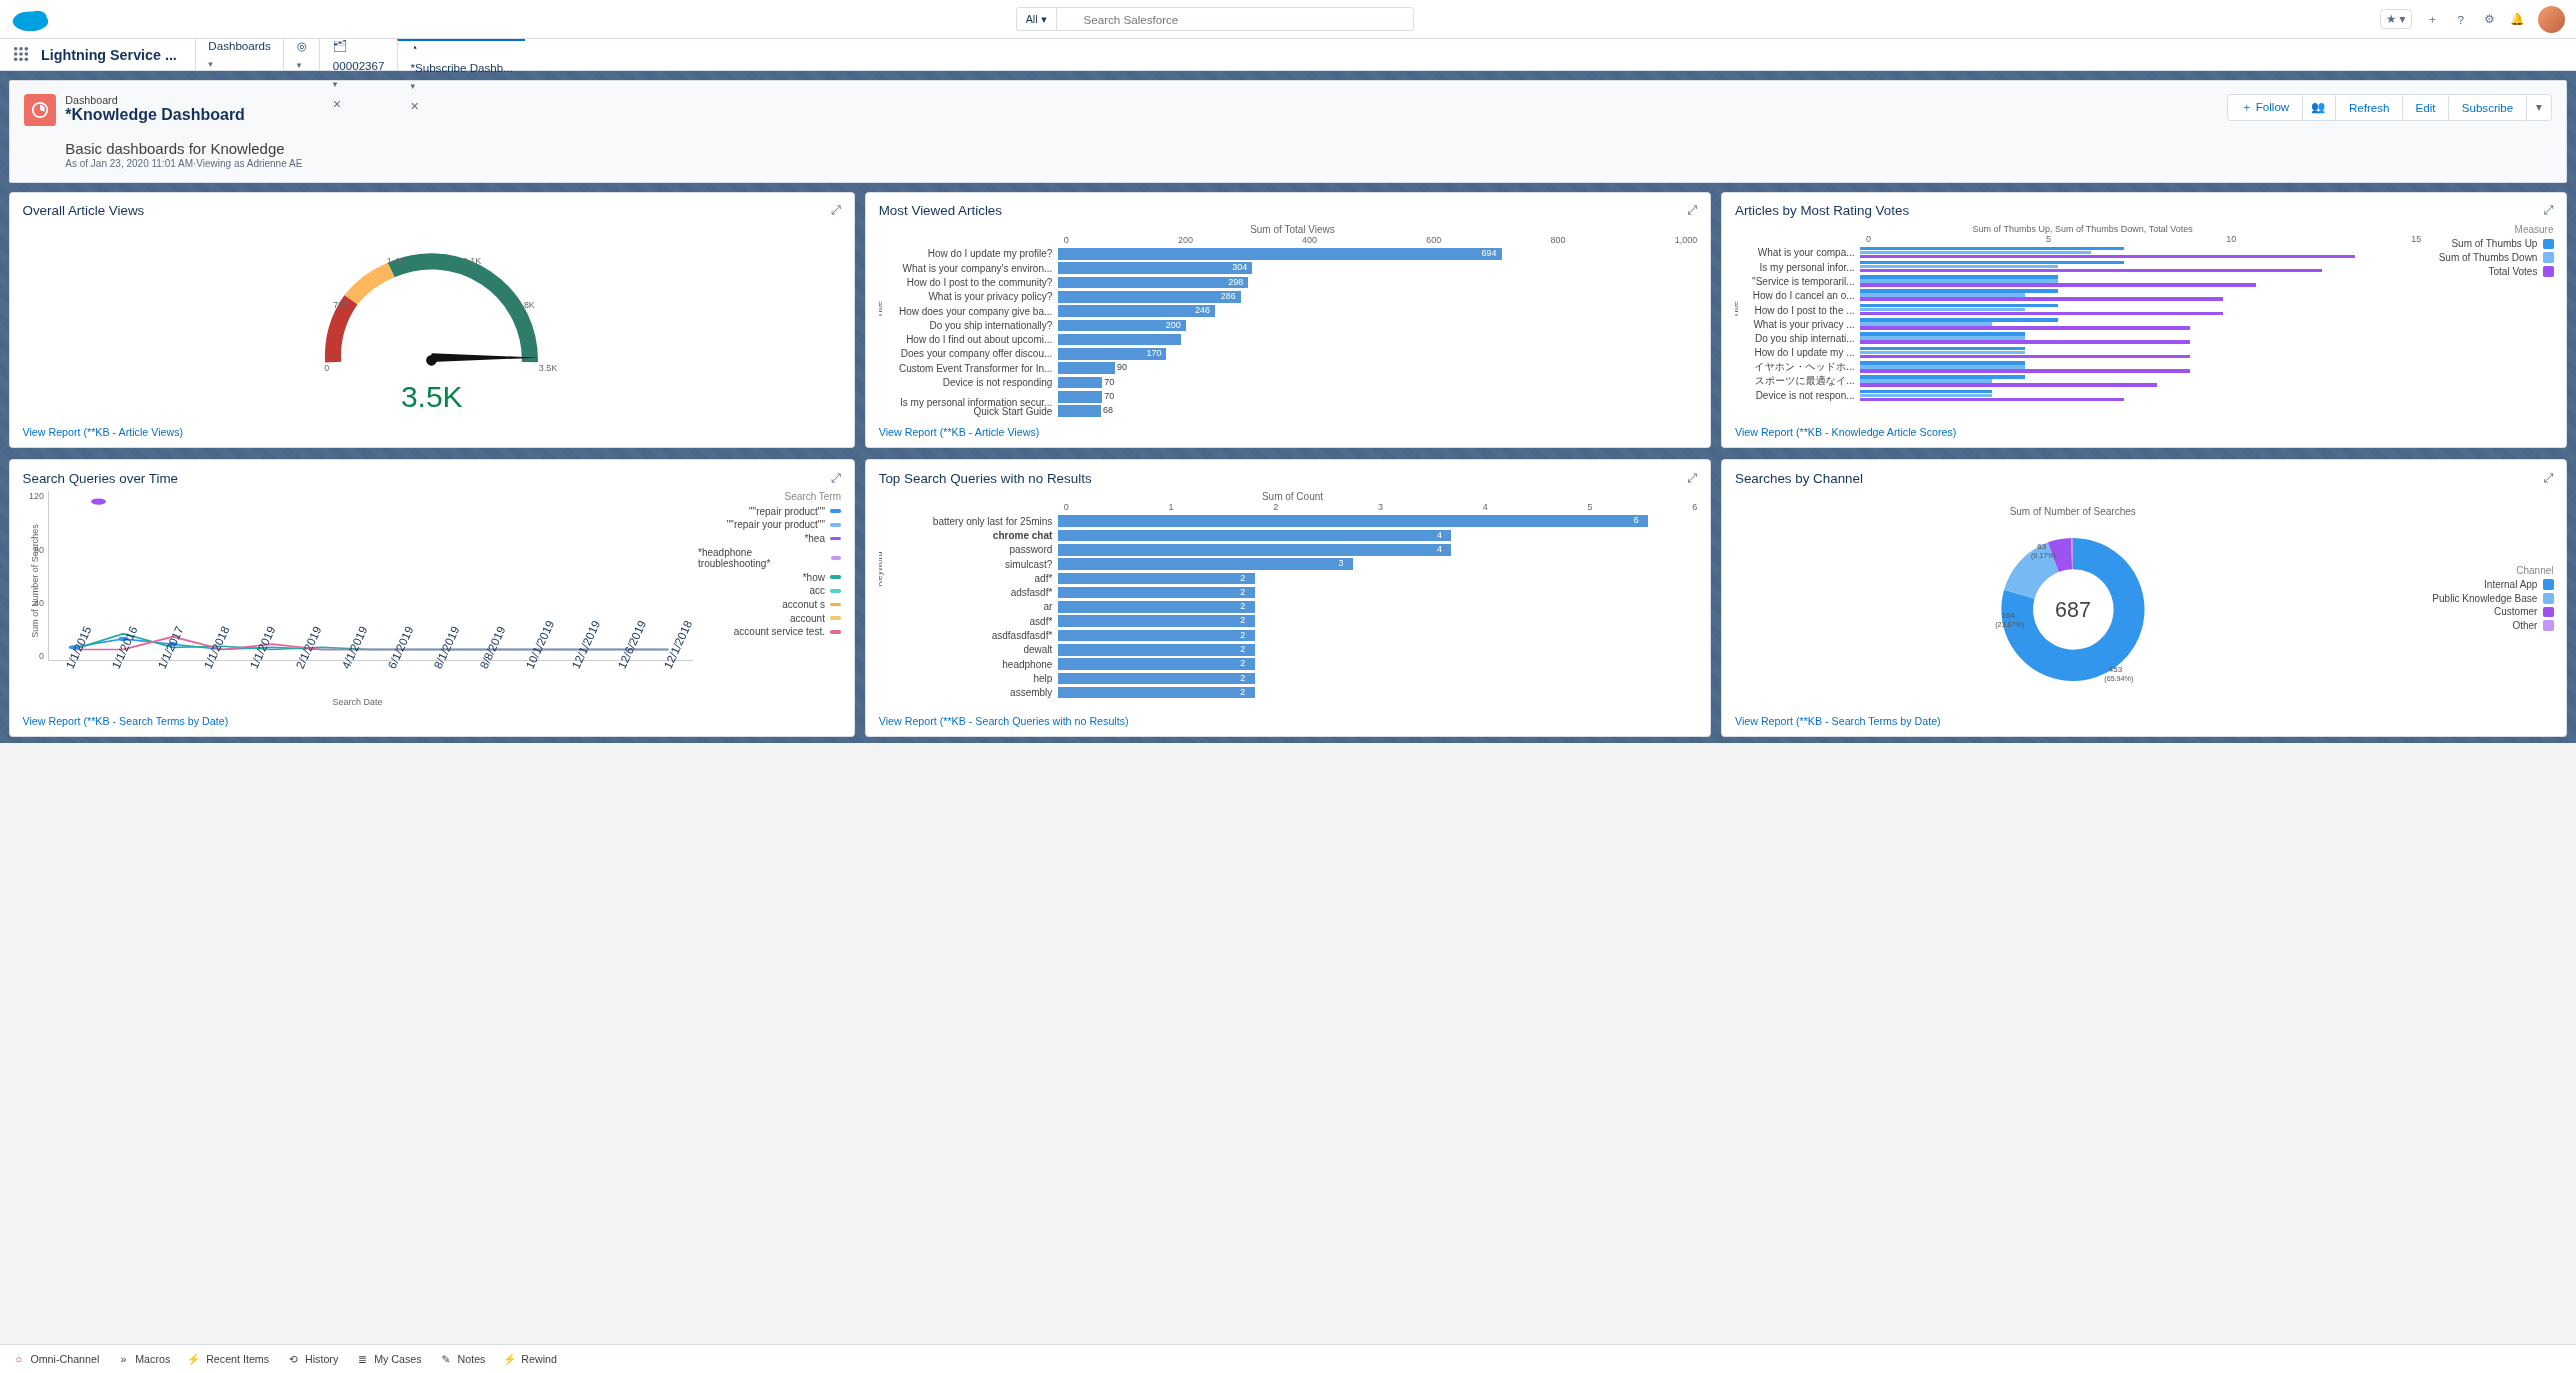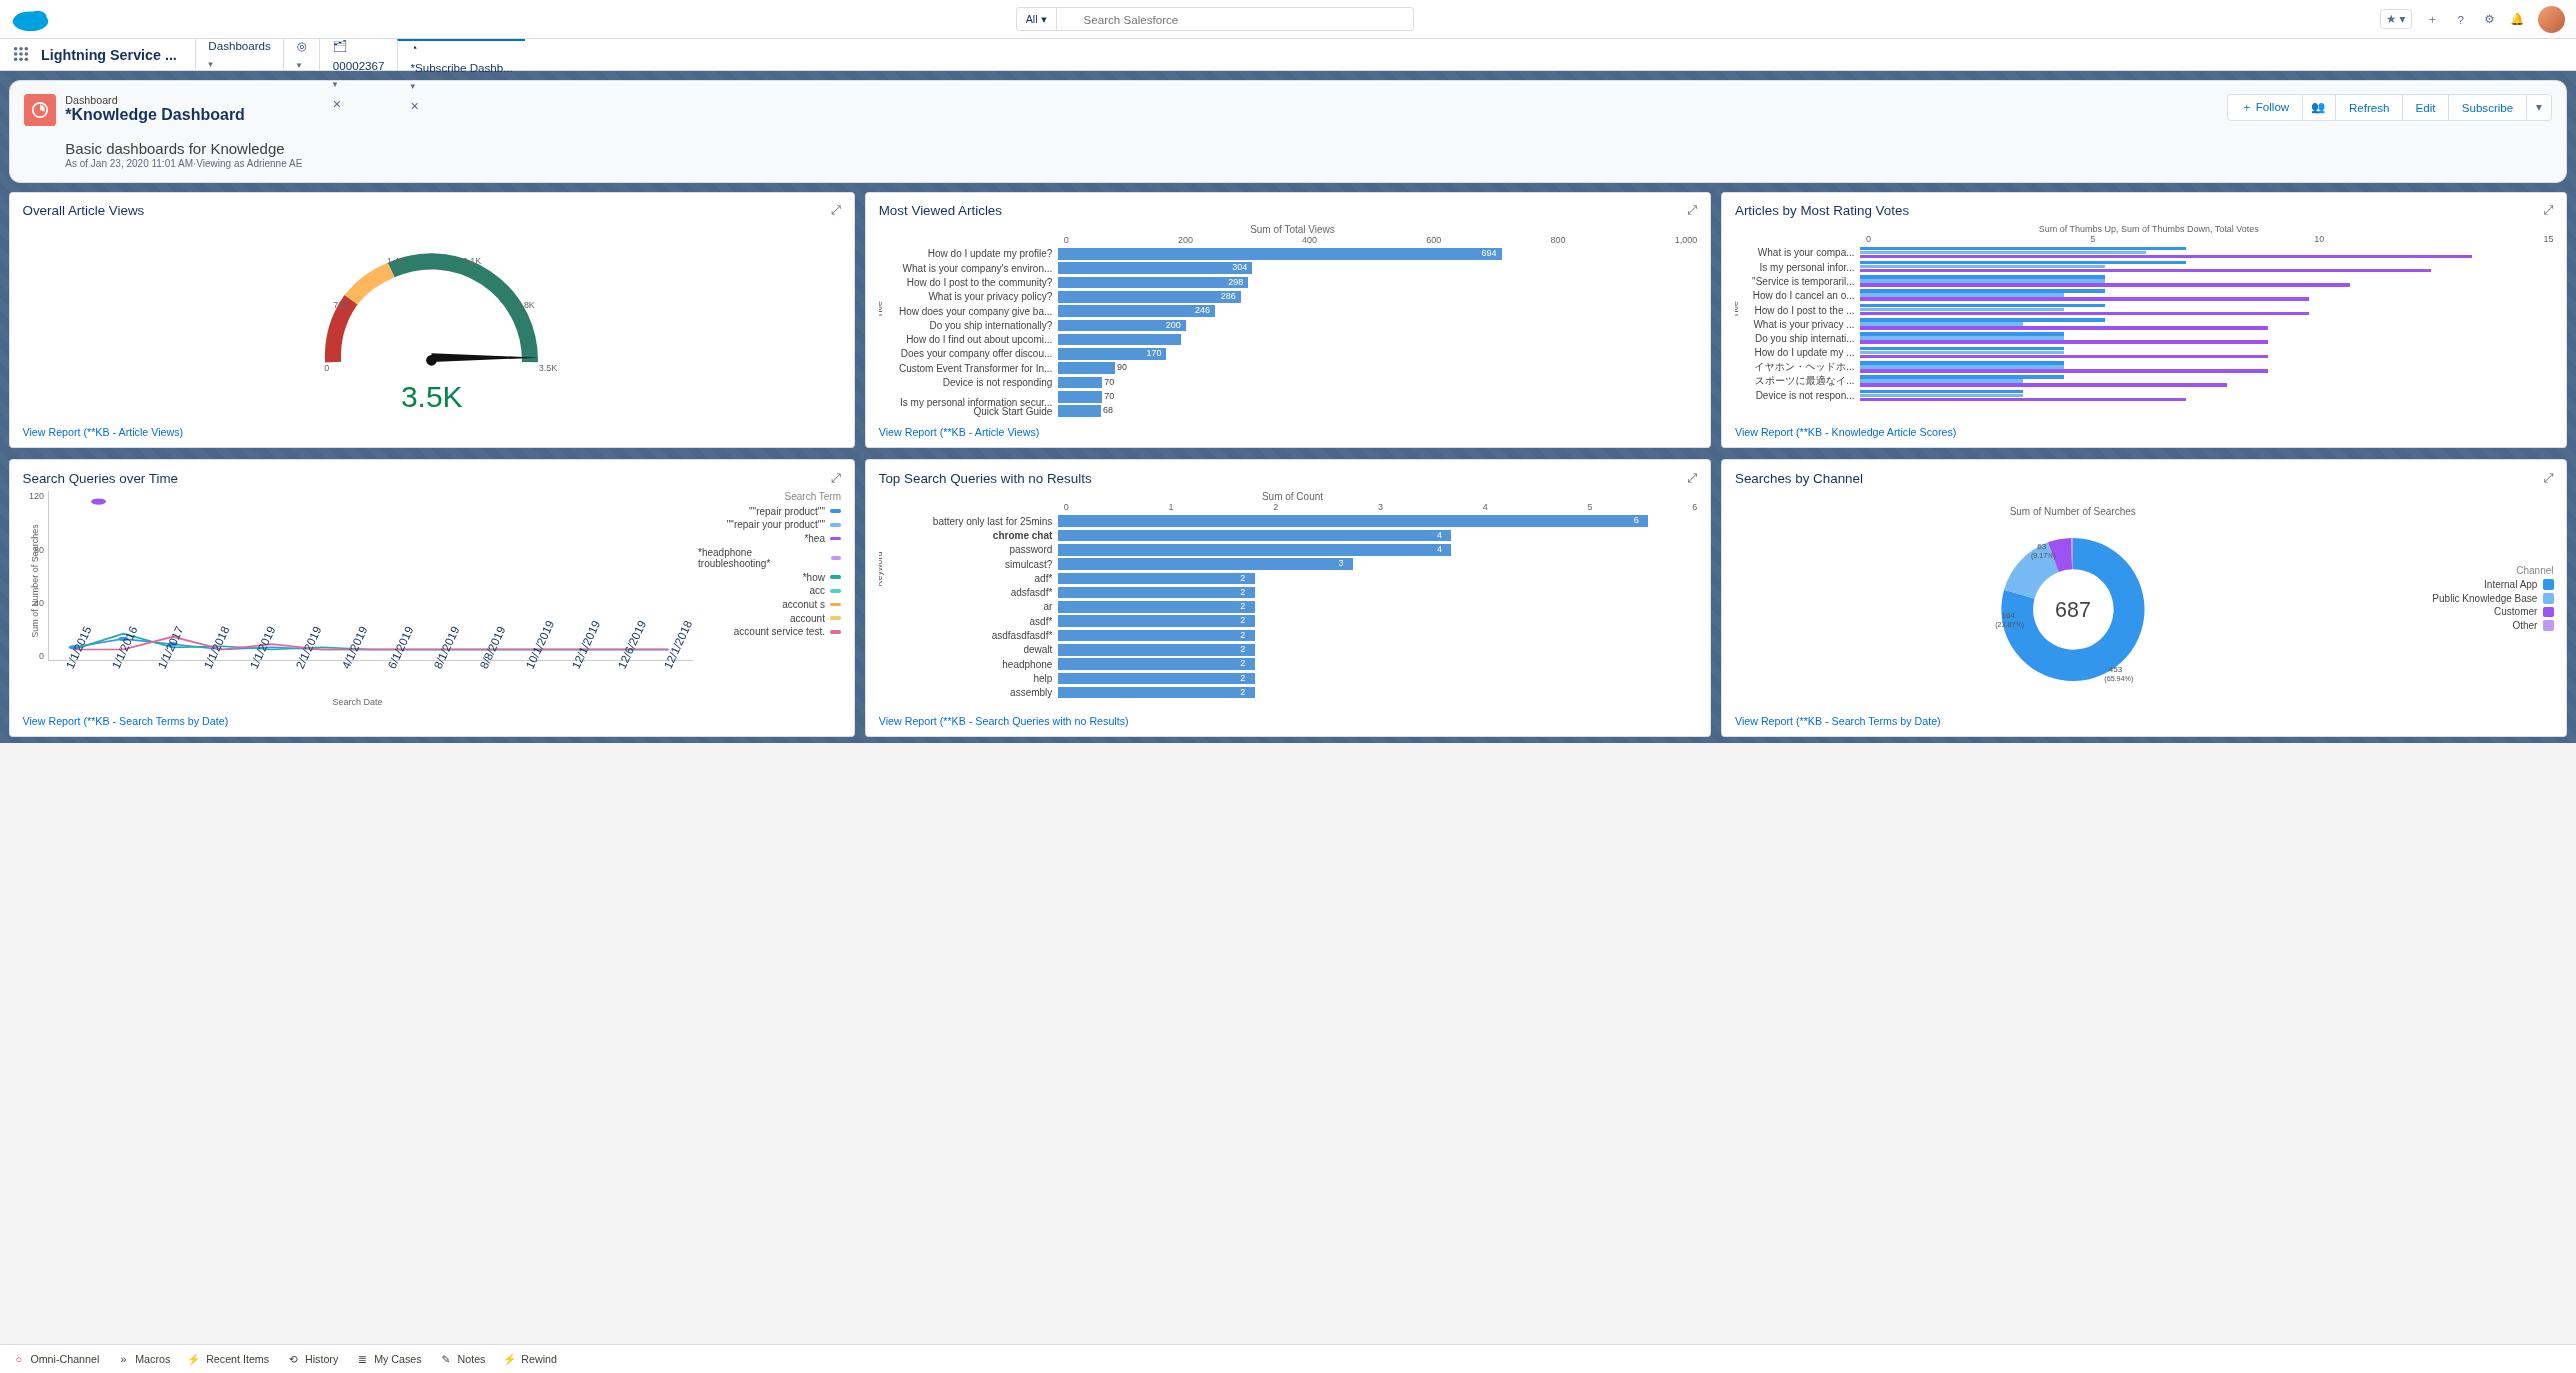--- a/index.html
+++ b/index.html
@@ -25,21 +25,21 @@
 .nav-tab { border-left: 0.9px solid #d8dde6; padding: 0 12.5px; height: 100%; display: flex; gap: 7.2px; font-size: 11.6px; cursor:pointer; position:relative;flex-direction:column;}
 .nav-tab.active { border-top: 2.7px solid #0070d2; }
 .nav-tab .close { color: #5e6c84; font-size: 14.3px; }
 .nav-tab .chev{font-size:9px;color:#5e6c84;}
 .nav-tab .ticon{width:12.5px;height:12.5px;display:inline-block;}
 
 
 .bg-pattern{background:#4a6789;background-image:repeating-linear-gradient(45deg,rgba(255,255,255,0.03) 0 9px,transparent 9px 18px);padding:9px 9px 5.4px 9px;}
 
 
-.page-header { background: #f7f9fb; border: 0.9px solid #d8dde6; border-radius: 11px; padding: 12.5px 14.3px; display: flex; justify-content: space-between; align-items: flex-start; }
+.page-header { background: #f7f9fb; border: 0.9px solid #d8dde6; border-radius: 2px; padding: 12.5px 14.3px; display: flex; justify-content: space-between; align-items: flex-start; }
 .ph-left { display: flex; gap: 9px; }
 .ph-icon { width: 32px; height: 32px; background: #ef6e64; border-radius: 3.6px; display:flex;align-items:center;justify-content:center; color:#fff;}
 .ph-meta .type { font-size: 10.7px; color: #3e3e3c; }
 .ph-meta .title { font-size: 16px; font-weight: 700; }
 .ph-meta .sub { font-size: 15px; color: #3e3e3c; margin-top: 16px; }
 .ph-meta .asof { font-size: 10px; color: #5e6c84; margin-top: 1.8px; }
 .ph-actions { display: flex; gap: 0; }
 .ph-actions .btn { border: 0.9px solid #d8dde6; background: #fff; padding: 5.4px 12.5px; font-size: 11.6px; color: #0070d2; cursor:pointer; margin-left:-0.9px;}
 .ph-actions .btn:first-child{border-radius:3.6px 0 0 3.6px;margin-left:0;}
 .ph-actions .btn:last-child{border-radius:0 3.6px 3.6px 0;}
@@ -425,20 +425,37 @@
               <div class="hbar-row" style="height: 14.3px;">
                 <div class="hbar-label" style="width: 116px;">Device is not respon...</div>
                 <div class="hbar-track" style="height: 12.5px;">
                   <div class="mhbar-fill" style="top: 0px; background: rgb(50, 150, 237); width: 23.5294%;"></div>
                   <div class="mhbar-fill" style="top: 4px; background: rgb(119, 185, 242); width: 23.5294%;"></div>
                   <div class="mhbar-fill" style="top: 8px; background: rgb(157, 83, 242); width: 47.0588%;"></div>
                 </div>
               </div>
             </div>
         <div class="y-axis-label" style="left:0;">Title</div>
+      </div>
+      <div class="legend" style="width:125px;">
+        <div class="legend-title">Measure</div>
+        <div id="rt-legend">
+              <div class="legend-item">
+                <span>Sum of Thumbs Up</span>
+                <span class="legend-sw" style="background:#3296ed"></span>
+              </div>
+              <div class="legend-item">
+                <span>Sum of Thumbs Down</span>
+                <span class="legend-sw" style="background:#77b9f2"></span>
+              </div>
+              <div class="legend-item">
+                <span>Total Votes</span>
+                <span class="legend-sw" style="background:#9d53f2"></span>
+              </div>
+            </div>
       </div>
     </div>
     <div class="card-footer"><a href="#">View Report (**KB - Knowledge Article Scores)</a></div>
   </div>
 
   <div class="card">
     <div class="card-head">
       <span class="card-title">Search Queries over Time</span>
       <span class="expand-ico">⤢</span>
     </div>

